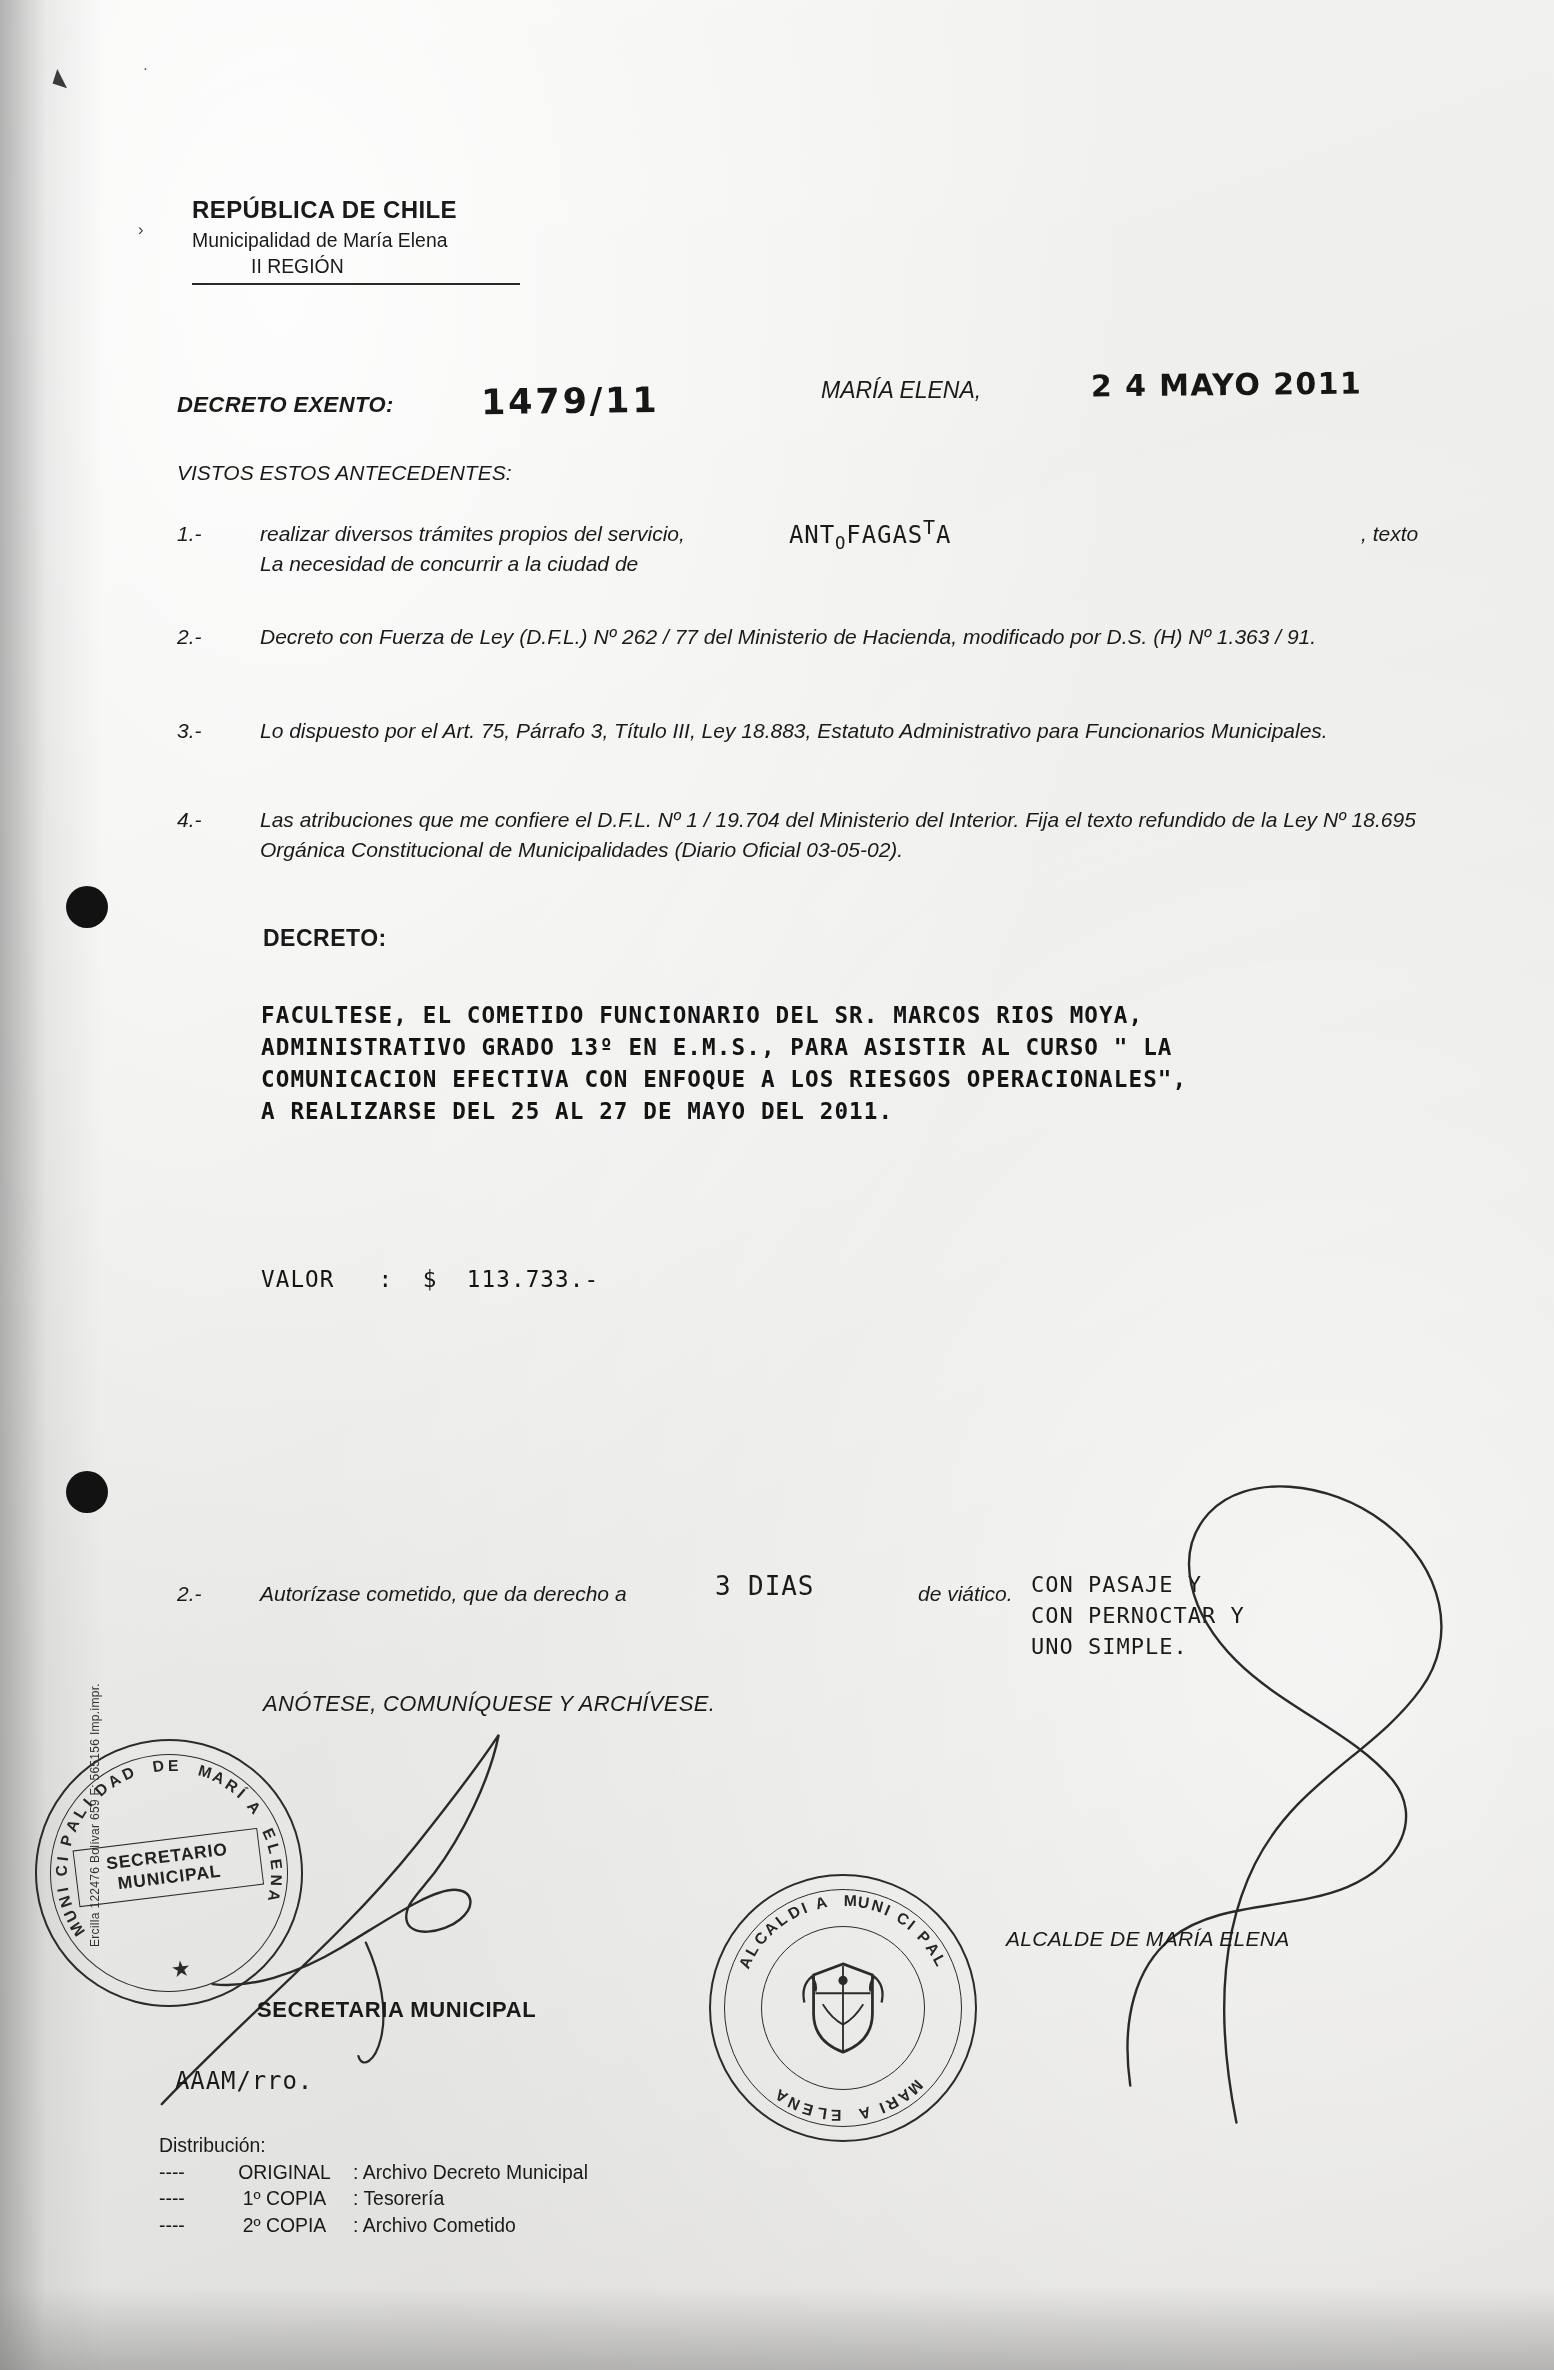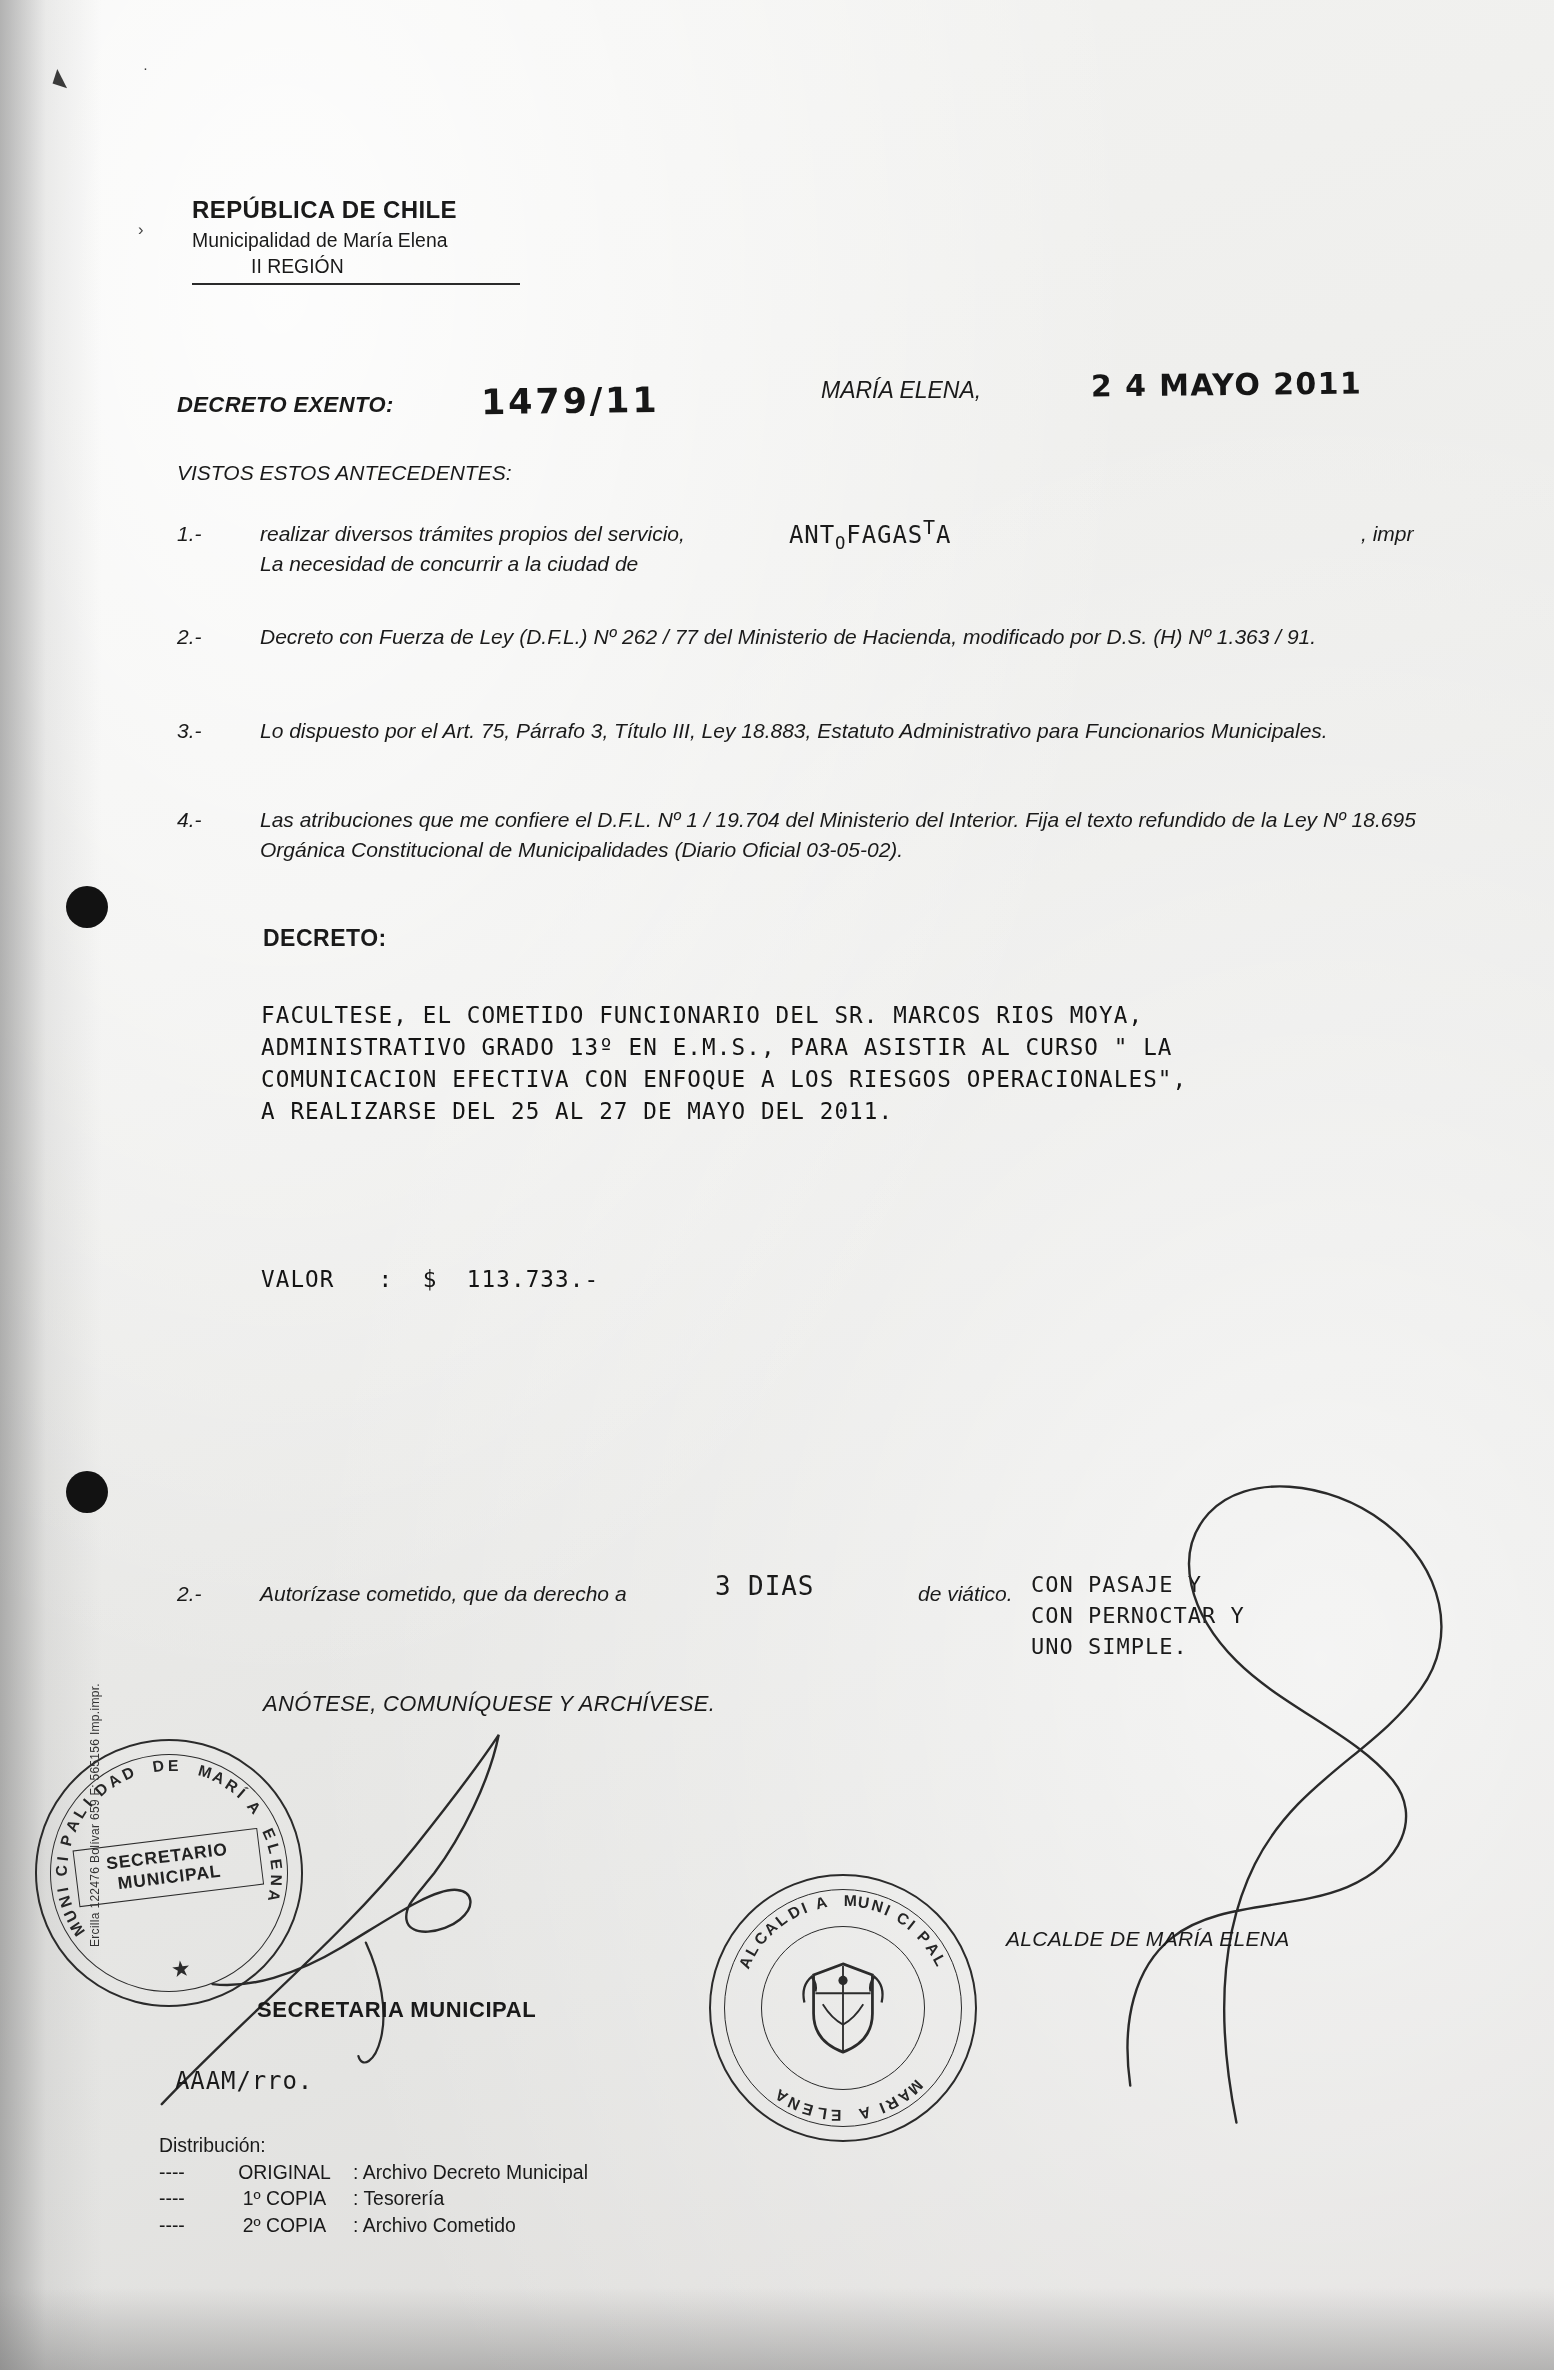--- a/index.html
+++ b/index.html
@@ -110,21 +110,21 @@
   
   .typed {
     position: absolute;
     font-family: "DejaVu Sans Mono", monospace;
     font-size: 22.6px;
     letter-spacing: 1.1px;
     line-height: 1.42;
     color: #141414;
     white-space: pre;
   }
-  .body-typed { left: 261px; top: 999px; }
+  .body-typed { left: 261px; top: 999px; font-weight: bold; }
   .fecha-typed { left: 261px; top: 1192px; }
   .valor-typed { left: 261px; top: 1263px; }
 
   
   .punch {
     position: absolute; width: 42px; height: 42px;
     border-radius: 50%; background: #121212;
   }
   .punch1 { left: 66px; top: 886px; }
   .punch2 { left: 66px; top: 1471px; }
@@ -265,21 +265,21 @@
     <div class="stamp-date">2 4 MAYO 2011</div>
 
     <div class="vistos">VISTOS ESTOS ANTECEDENTES:</div>
 
     <div class="item item1">
       <span class="num">1.-</span>
       <span class="txt">realizar diversos trámites propios del servicio,</span>
       <span class="txt">La necesidad de concurrir a la ciudad de</span>
     </div>
     <div class="typed-anto">ANT<sub>O</sub>FAGAS<sup>T</sup>A</div>
-    <div class="para-tail">, impr</div>
+    <div class="para-tail">, texto</div>
 
     <div class="item item2">
       <span class="num">2.-</span>
       <span class="txt">Decreto con Fuerza de Ley (D.F.L.) Nº 262 / 77 del Ministerio de Hacienda, modificado por D.S. (H) Nº 1.363 / 91.</span>
     </div>
 
     <div class="item item3">
       <span class="num">3.-</span>
       <span class="txt">Lo dispuesto por el Art. 75, Párrafo 3, Título III, Ley 18.883, Estatuto Administrativo para Funcionarios Municipales.</span>
     </div>

